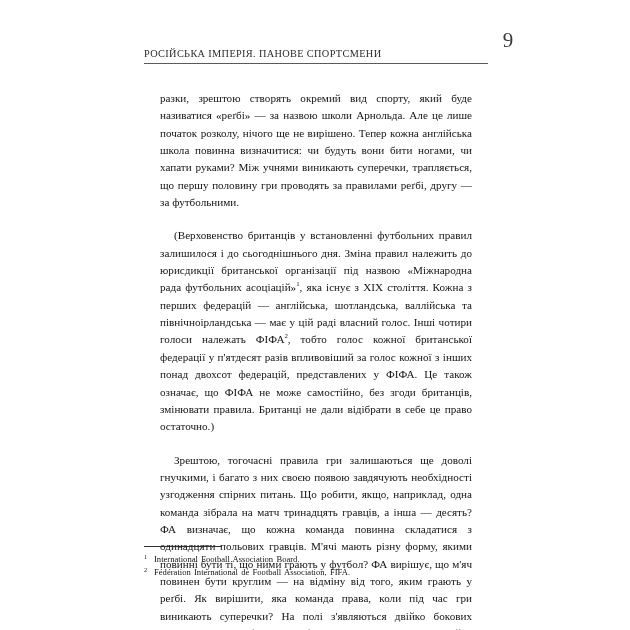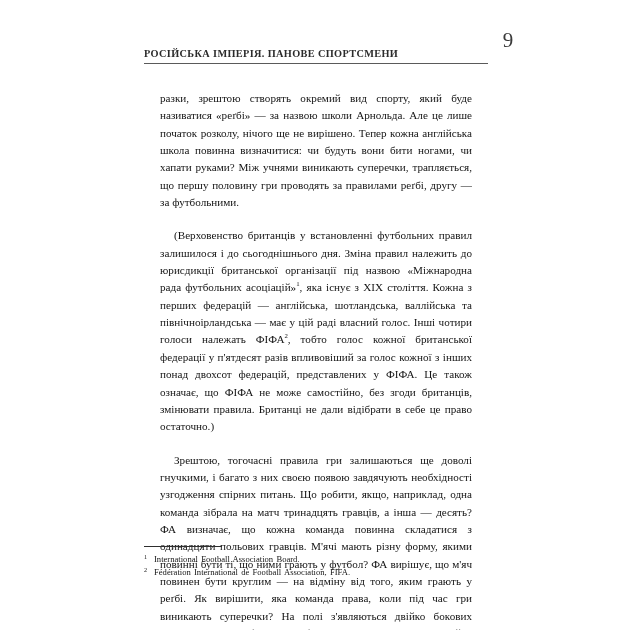--- a/index.html
+++ b/index.html
@@ -32,21 +32,20 @@
   }
   .running-head-title {
     position: absolute;
     left: 0;
     bottom: 5px;
     font-size: 10.3px;
     letter-spacing: 0.35px;
     color: #2b2b2b;
     white-space: nowrap;
     text-transform: uppercase;
-    font-weight: bold;
   }
   .running-head-rule {
     position: absolute;
     left: 0;
     right: 0;
     bottom: 0;
     height: 1px;
     background: #5a5a5a;
   }
   .page-number {

